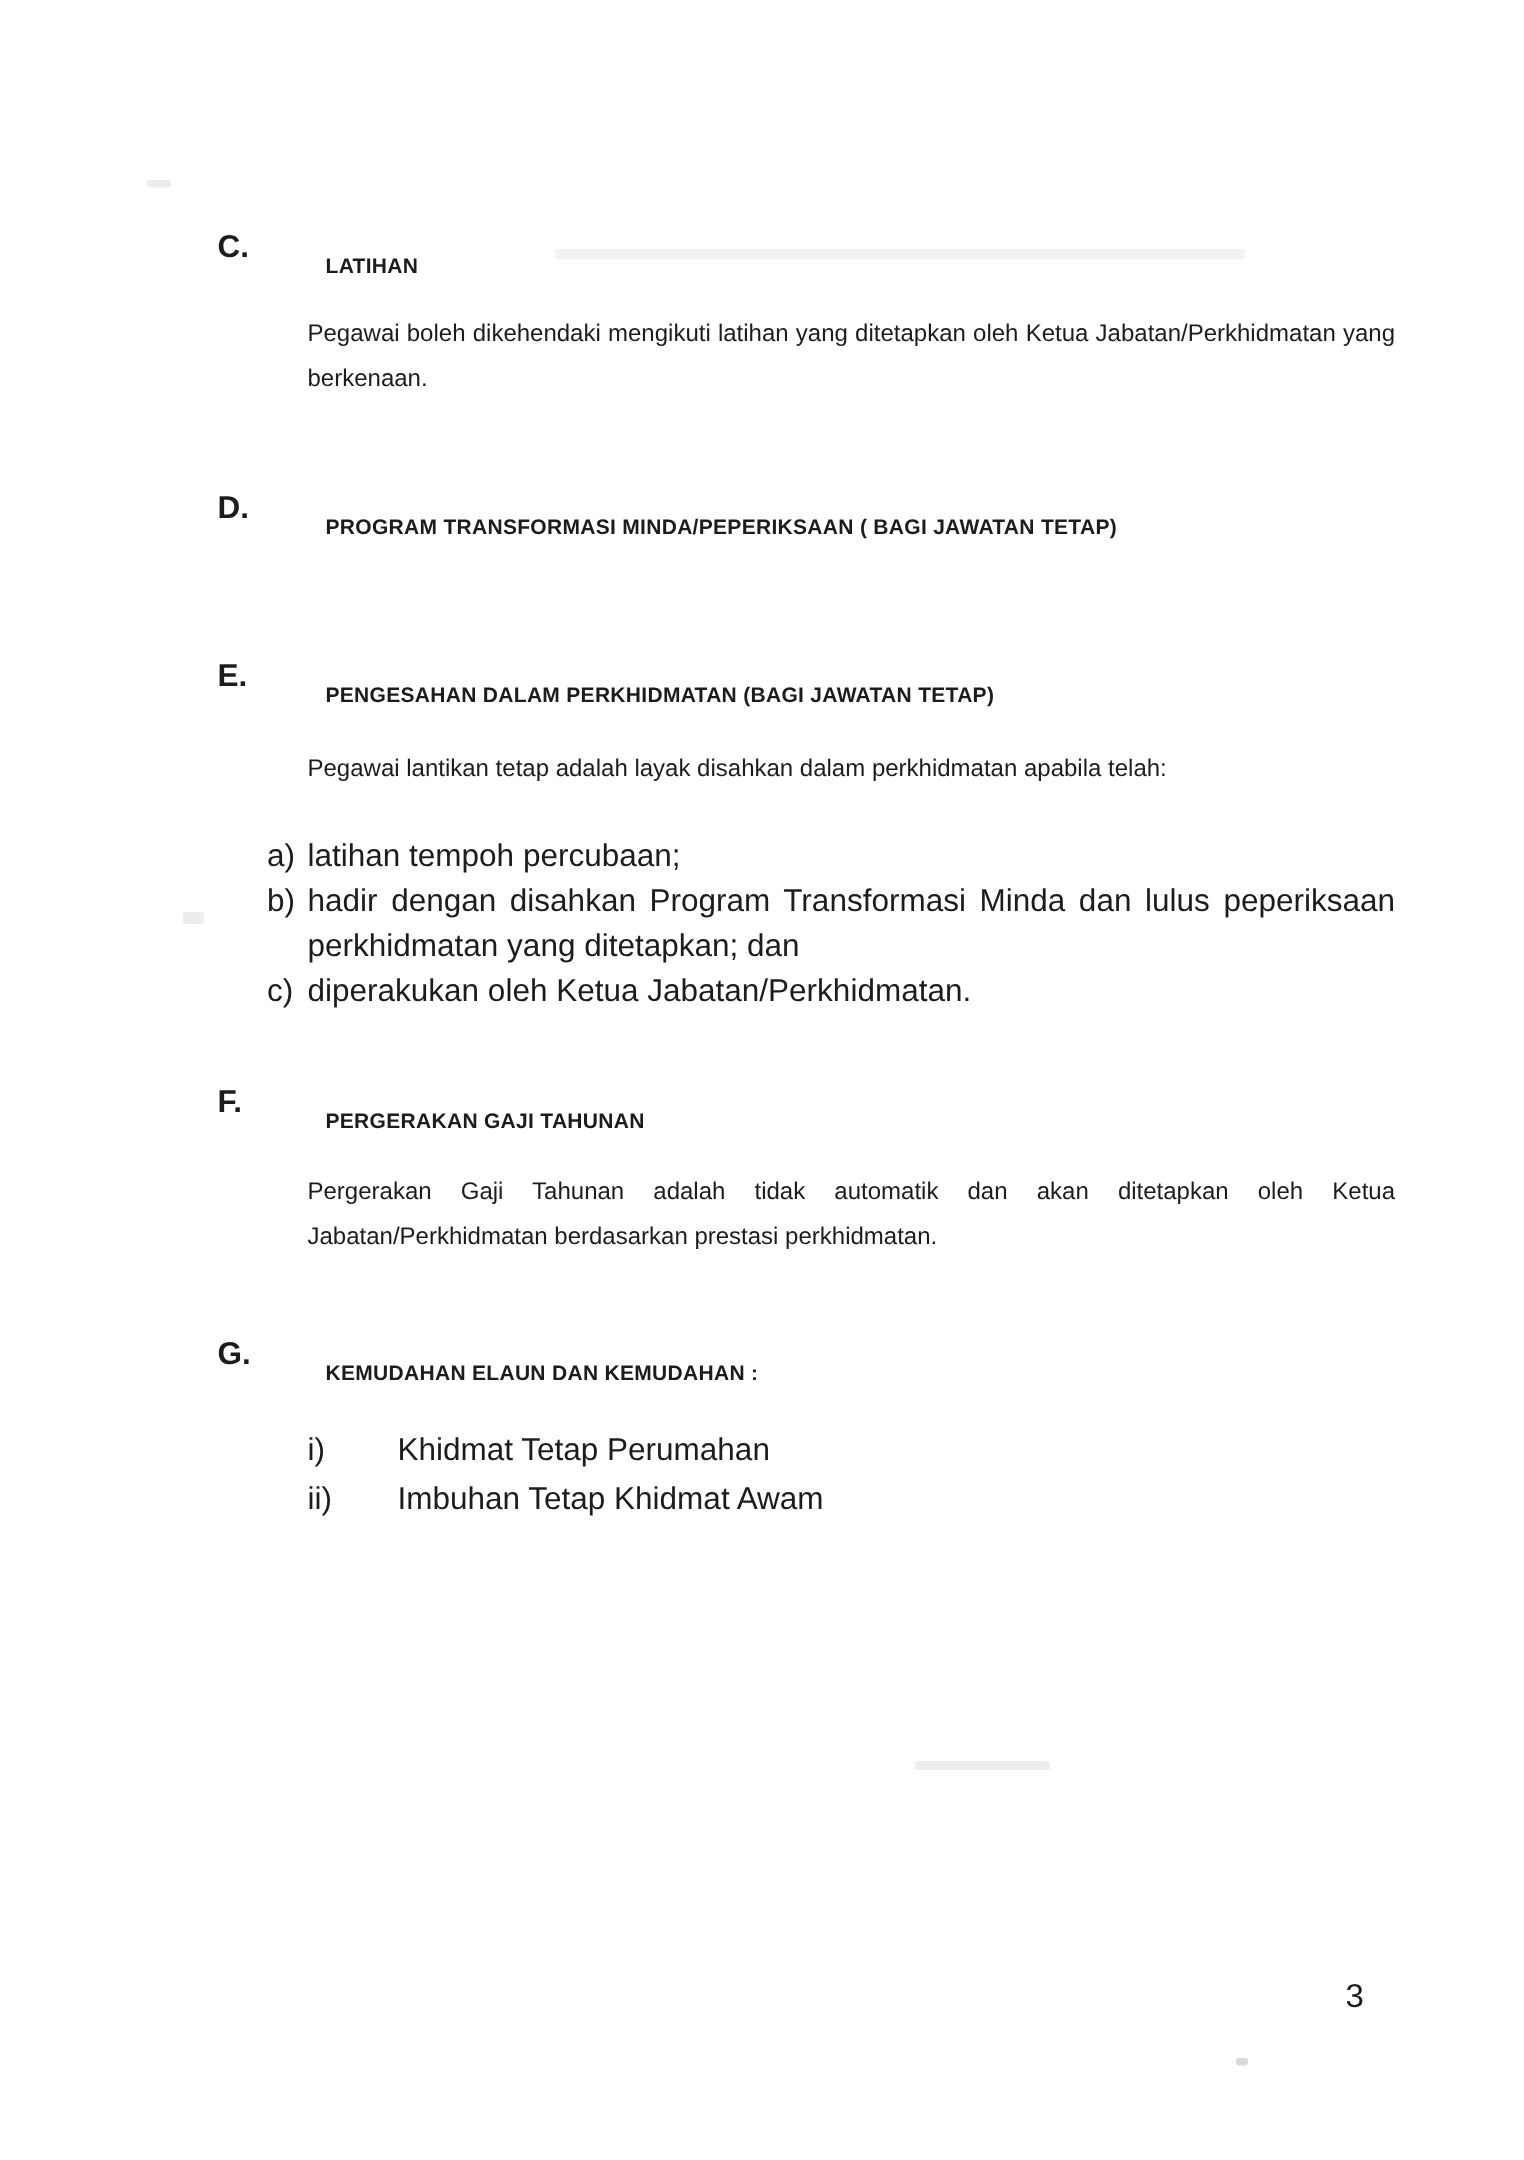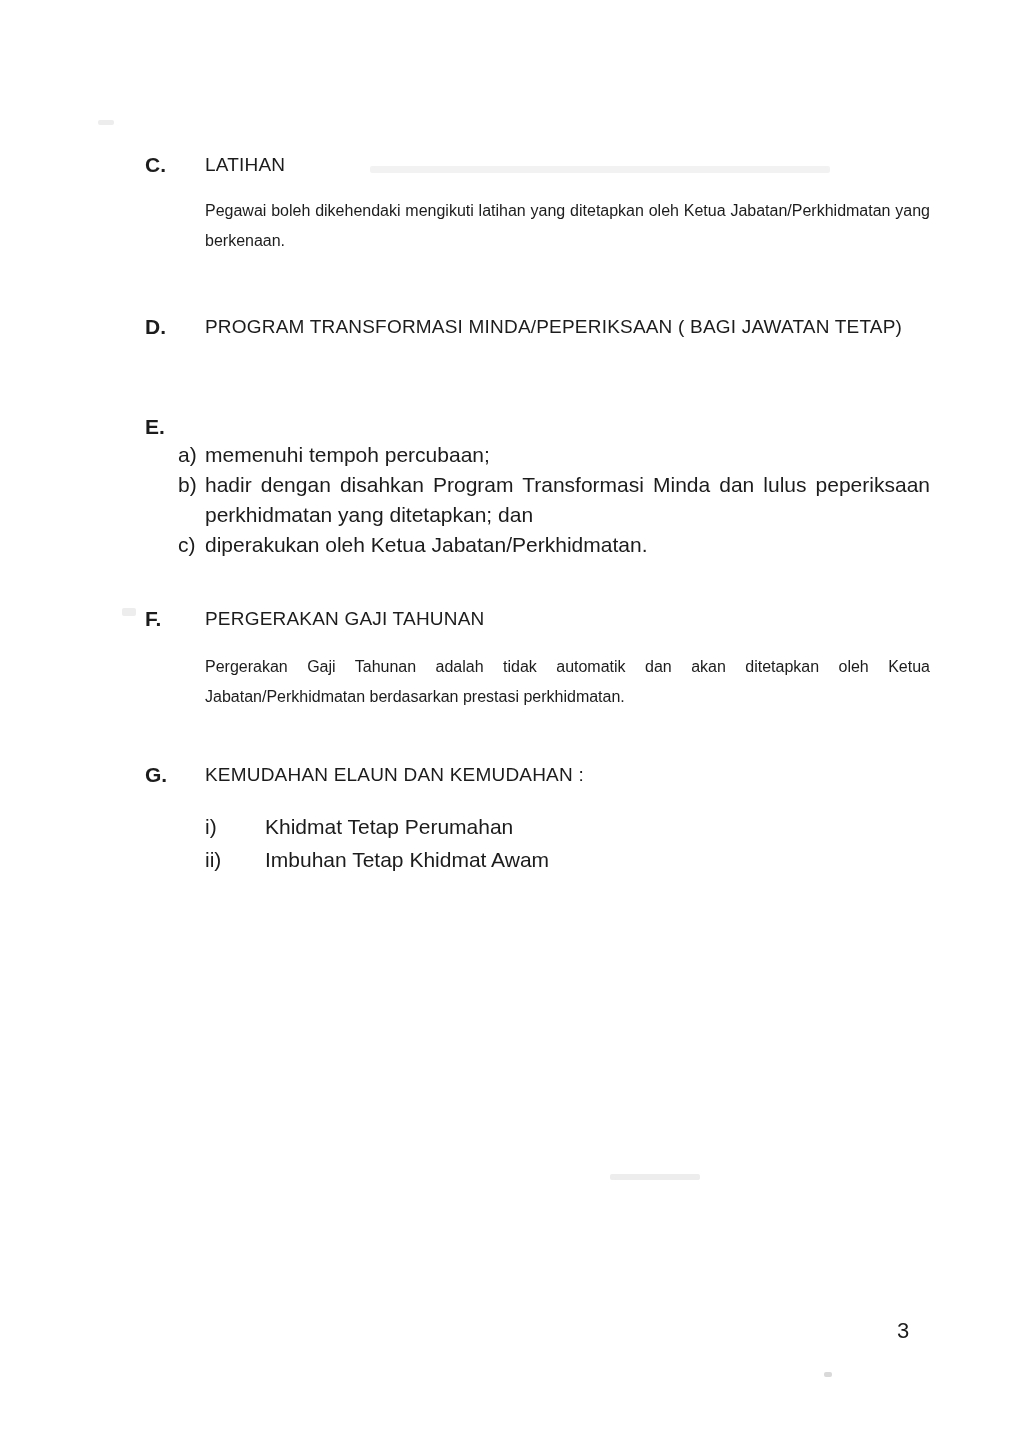--- a/index.html
+++ b/index.html
@@ -29,23 +29,23 @@
     width: 60px;
     font-weight: bold;
     font-size: 21px;
     line-height: 30px;
   }
   .sec-body {
     flex: 1;
     min-width: 0;
   }
   .sec-heading {
-    margin: 0;
-    font-weight: normal;
-    font-size: 19px;
+    margin: 12px;
+    font-weight: bold;
+    font-size: 14px;
     line-height: 30px;
     text-align: justify;
     letter-spacing: 0.2px;
   }
   .para {
     margin: 0;
     font-size: 16px;
     line-height: 30px;
     text-align: justify;
   }
@@ -136,24 +136,26 @@
     <div class="section section-d">
       <div class="sec-letter">D.</div>
       <div class="sec-body">
         <h2 class="sec-heading">PROGRAM TRANSFORMASI MINDA/PEPERIKSAAN ( BAGI JAWATAN TETAP)</h2>
       </div>
     </div>
 
     <div class="section section-e">
       <div class="sec-letter">E.</div>
       <div class="sec-body">
+        <h2 class="sec-heading">PENGESAHAN DALAM PERKHIDMATAN (BAGI JAWATAN TETAP)</h2>
+        <p class="para">Pegawai lantikan tetap adalah layak disahkan dalam perkhidmatan apabila telah:</p>
         <div class="abc-list">
           <div class="abc-item">
             <span class="abc-label">a)</span>
-            <span class="abc-text">memenuhi tempoh percubaan;</span>
+            <span class="abc-text">latihan tempoh percubaan;</span>
           </div>
           <div class="abc-item">
             <span class="abc-label">b)</span>
             <span class="abc-text">hadir dengan disahkan Program Transformasi Minda dan lulus peperiksaan perkhidmatan yang ditetapkan; dan</span>
           </div>
           <div class="abc-item">
             <span class="abc-label">c)</span>
             <span class="abc-text">diperakukan oleh Ketua Jabatan/Perkhidmatan.</span>
           </div>
         </div>

